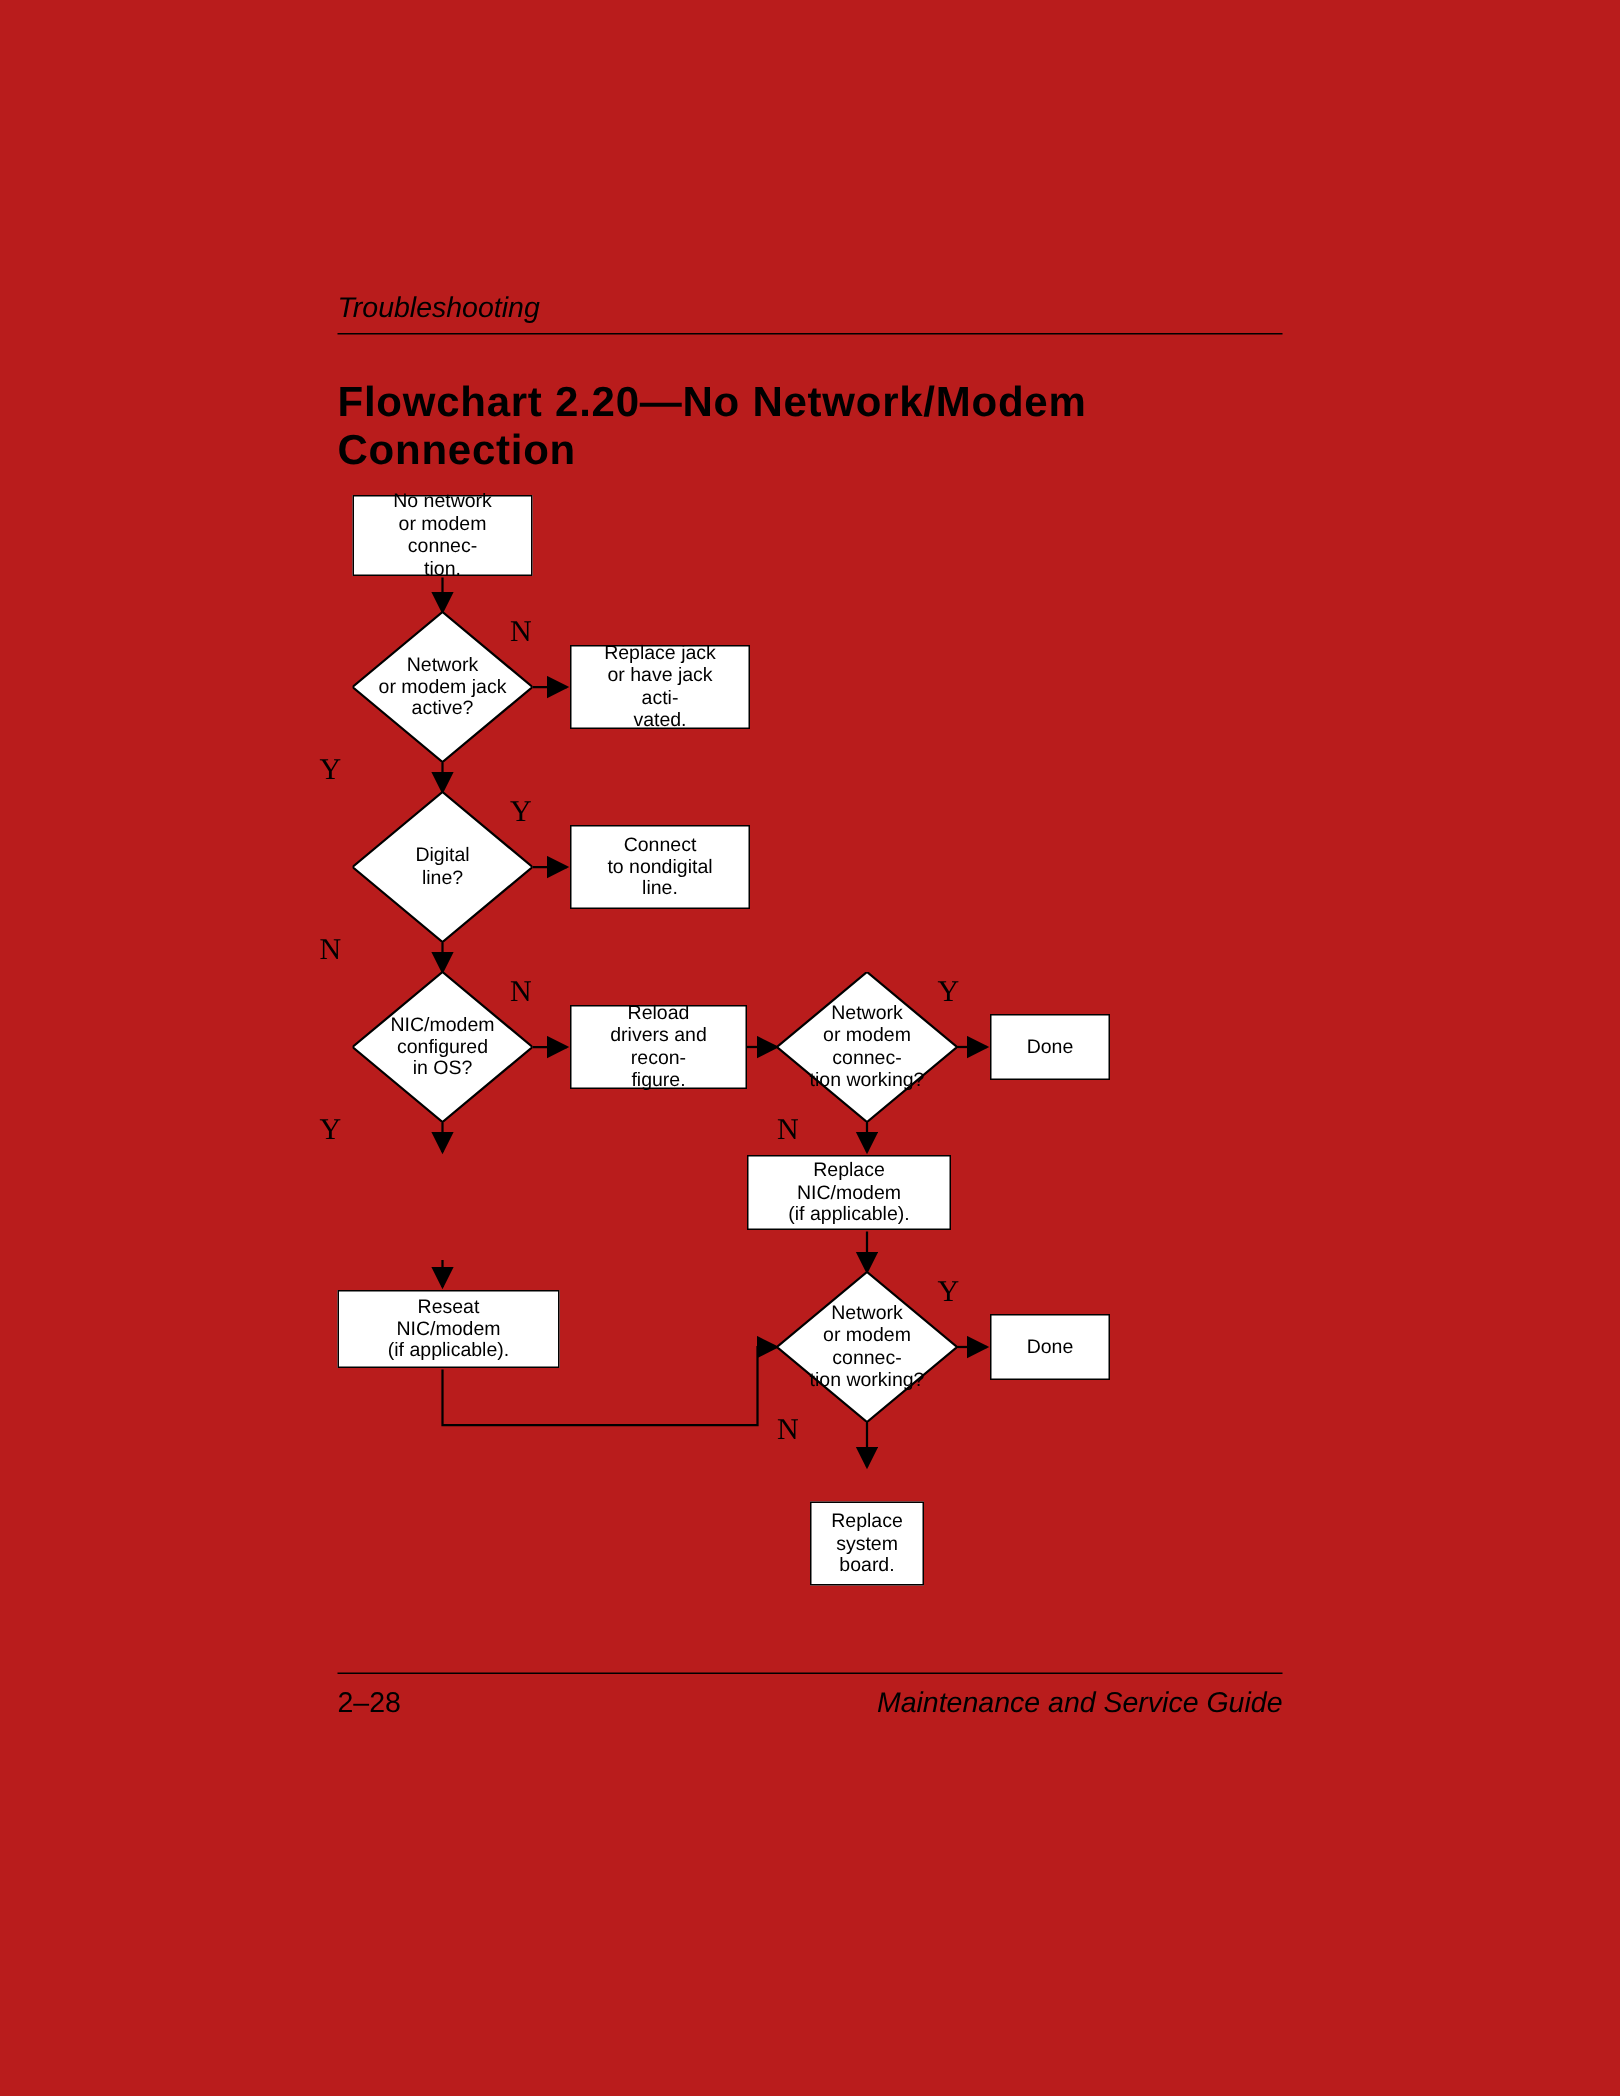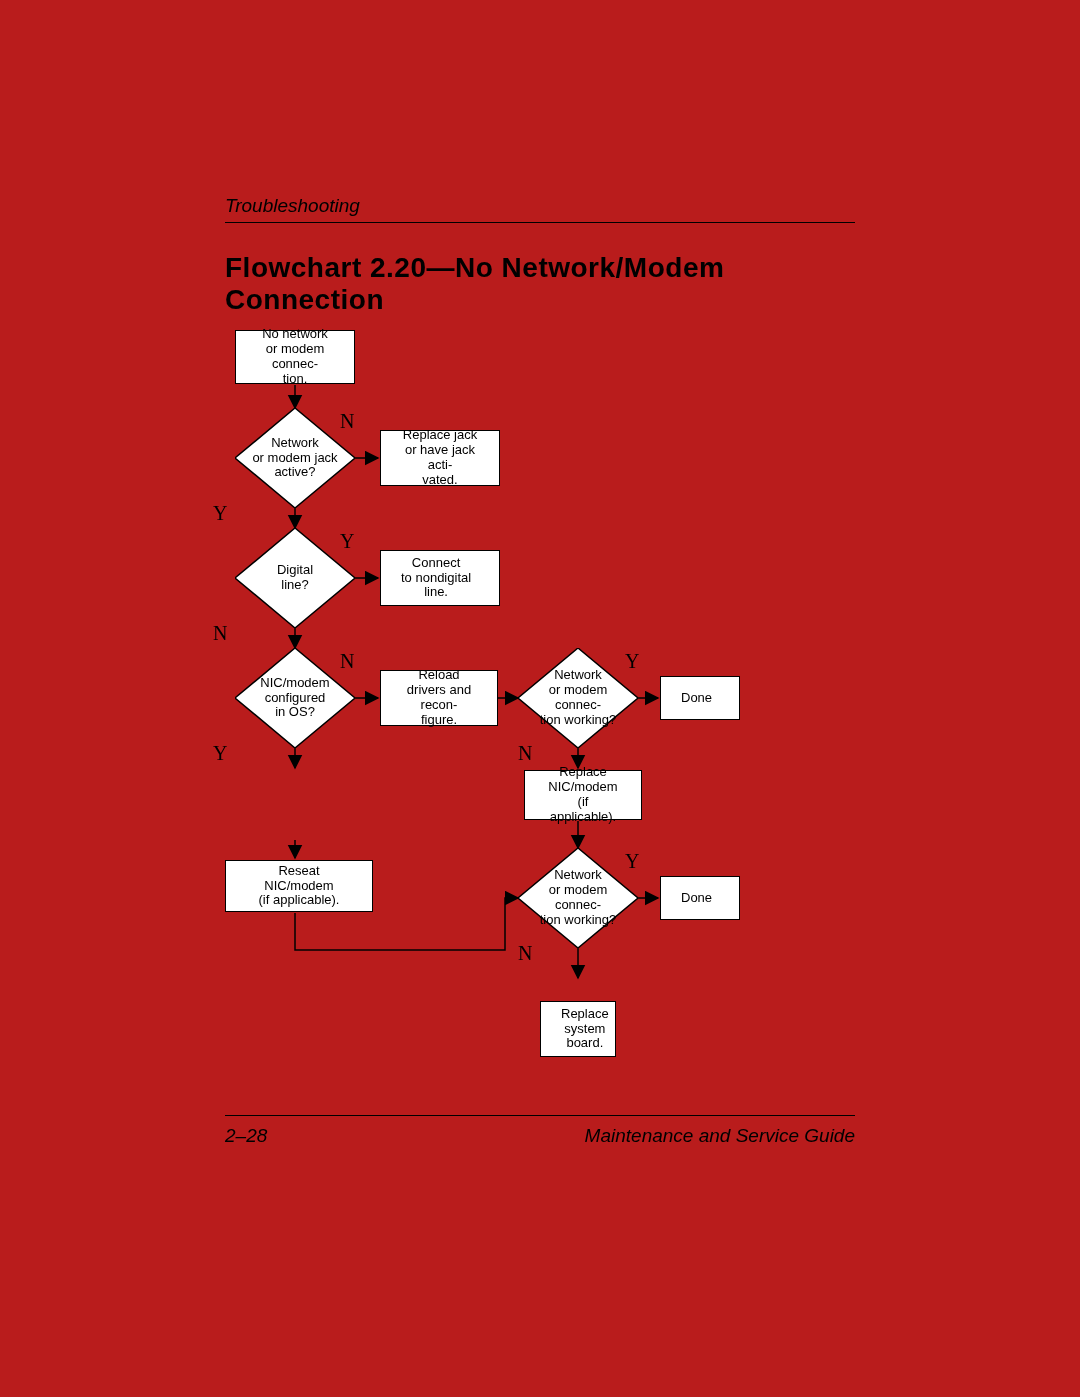--- a/index.html
+++ b/index.html
@@ -53,21 +53,21 @@
     position: absolute;
     font-size: 13px;
     text-align: center;
     line-height: 1.15;
   }
   .box {
     border: 1.5px solid #000;
     background: #fff;
     display: flex;
     align-items: center;
-    justify-content: flex-start;
+    justify-content: center;
     padding: 20px;
     box-sizing: border-box;
   }
   .diamond-wrap {
     width: 120px;
     height: 100px;
   }
   .diamond {
     width: 120px;
     height: 100px;
@@ -94,21 +94,20 @@
     position: absolute;
     top: 1115px;
     left: 225px;
     width: 630px;
     border-top: 1px solid #000;
   }
   .footer-left {
     position: absolute;
     top: 1125px;
     left: 225px;
-    font-style: italic;
     font-size: 19px;
   }
   .footer-right {
     position: absolute;
     top: 1125px;
     right: 225px;
     font-style: italic;
     font-size: 19px;
   }
 </style>
@@ -243,21 +242,21 @@
     <div class="box" style="left:435px; top:346px; width:80px; height:44px;">
       <span>Done</span>
     </div>
 
 
     <div class="box" style="left:0px; top:530px; width:148px; height:52px;">
       <span style="white-space:pre-line;">Reseat NIC/modem
 (if applicable).</span>
     </div>
 
-    <div class="box" style="left:299px; top:440px; width:118px; height:50px;">
+    <div class="box" style="left:273px; top:440px; width:136px; height:50px;">
       <span style="white-space:pre-line;">Replace NIC/modem
 (if applicable).</span>
     </div>
 
     <div class="diamond-wrap" style="left:293px; top:518px;">
       <div class="diamond">
         <svg width="120" height="100">
             <polygon points="60,0 120,50 60,100 0,50" fill="#fff" stroke="#000" stroke-width="1.5"></polygon>
           </svg>
         <div class="dlabel">Network

